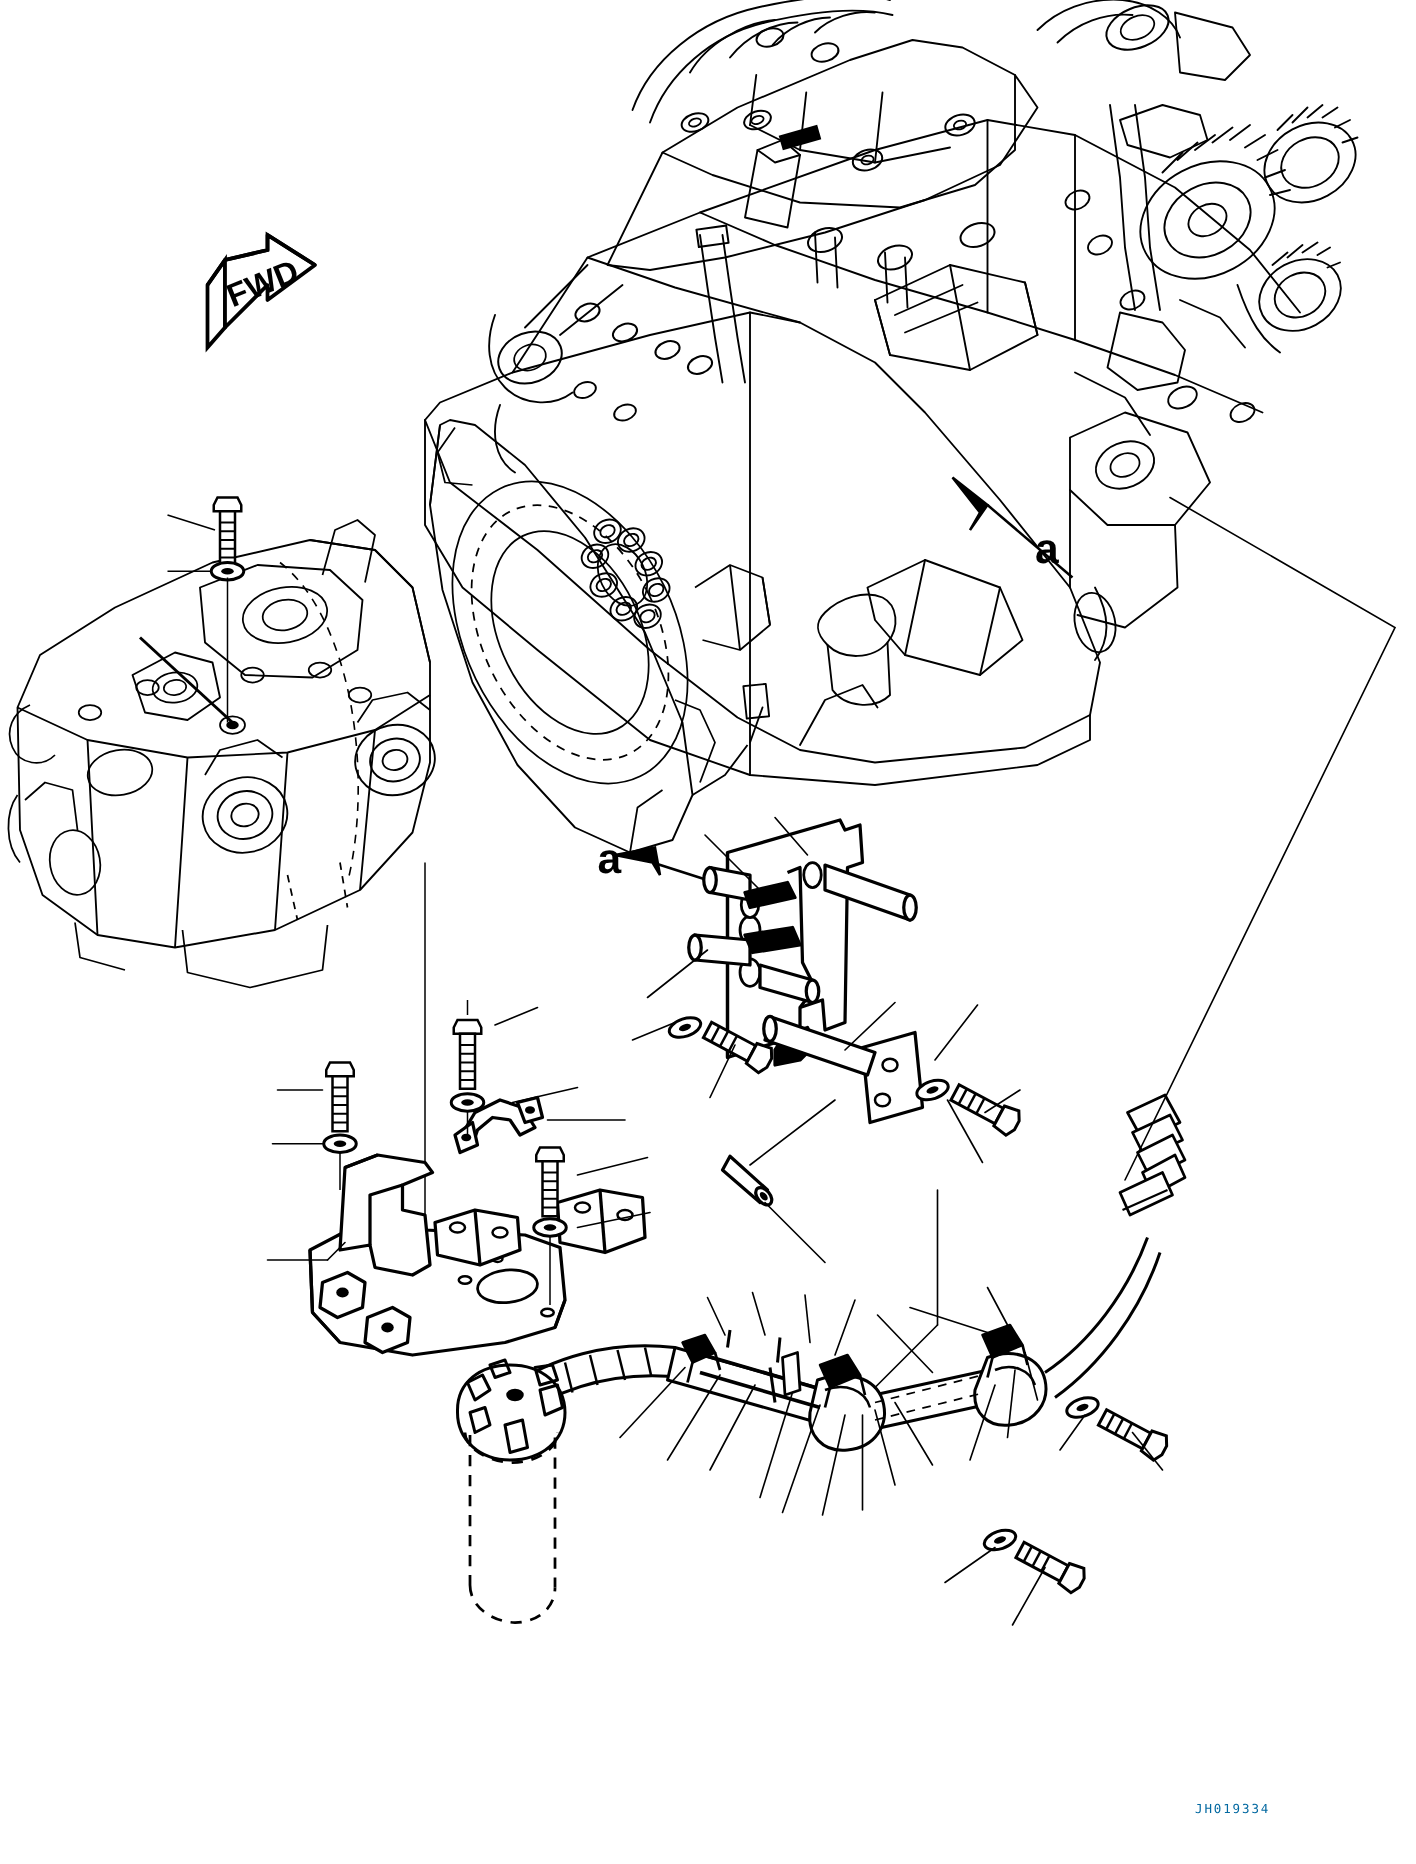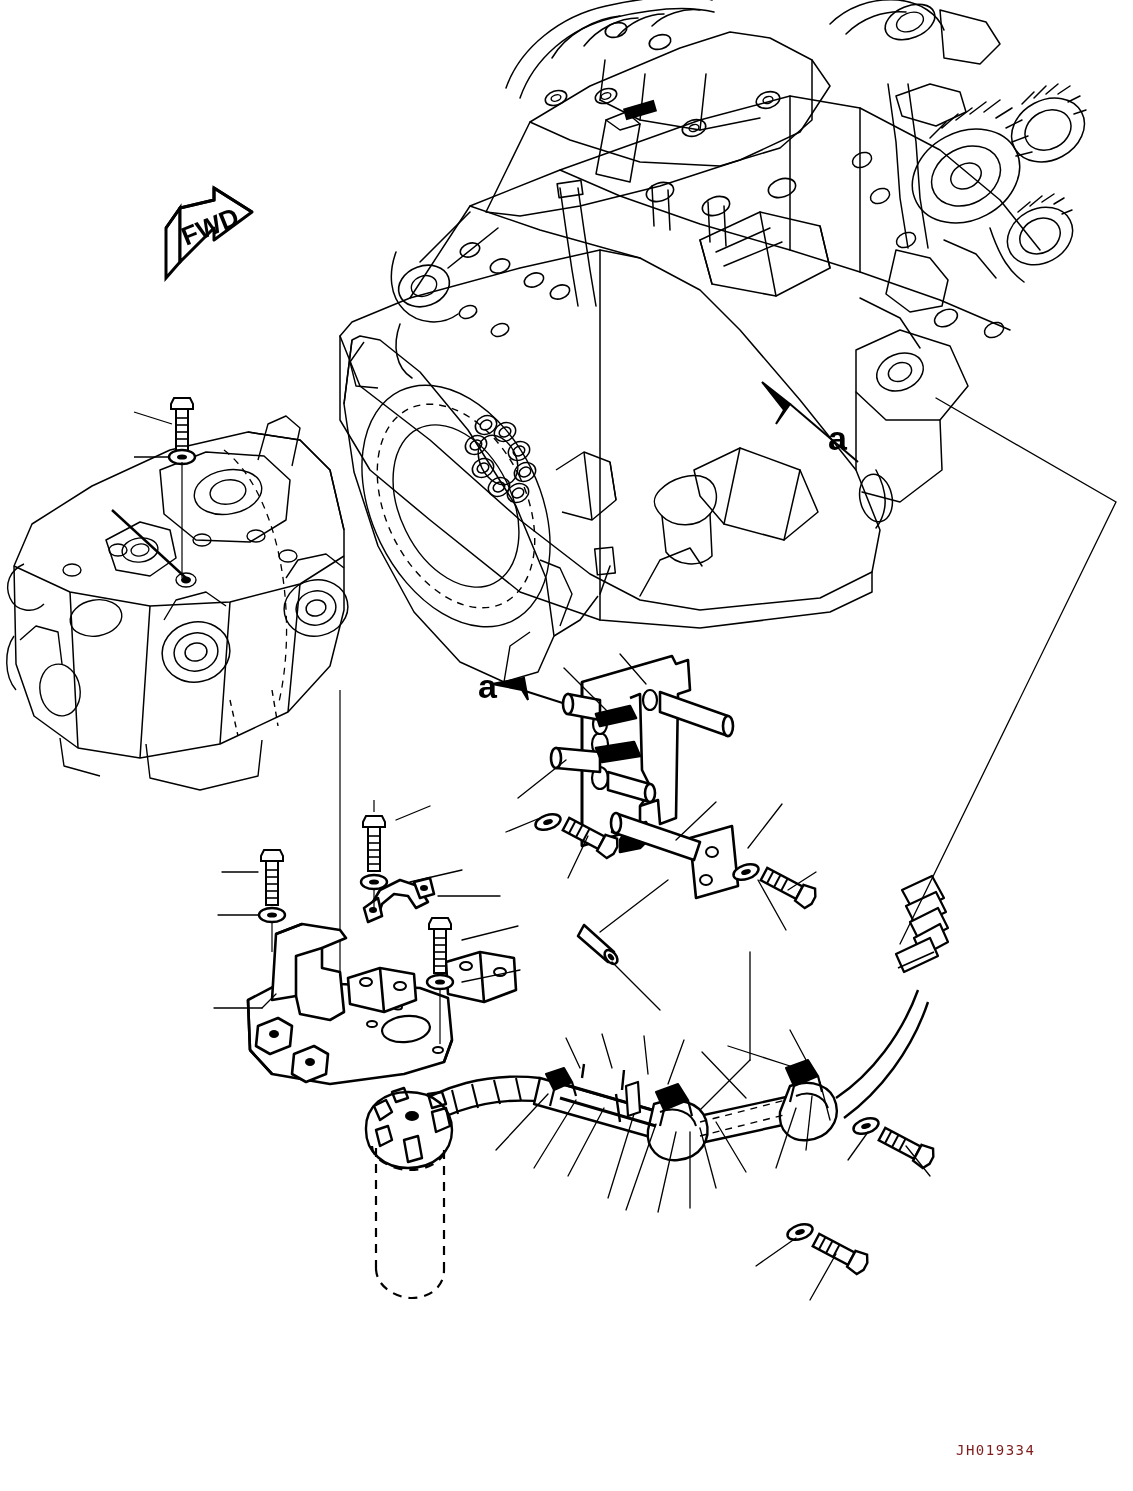--- a/index.html
+++ b/index.html
@@ -23,23 +23,23 @@
     top: 0;
     left: 0;
     width: 1133px;
     height: 1491px;
   }
   .drawing-number {
     position: absolute;
     left: 956px;
     top: 1442px;
     font-family: "DejaVu Sans Mono", monospace;
-    font-size: 14px;
+    font-size: 10px;
     letter-spacing: 1.5px;
-    color: #7f1d1d;
+    color: #0369a1;
     white-space: nowrap;
   }
   .fwd-label {
     font-family: "Liberation Sans", sans-serif;
     font-weight: bold;
   }
   .callout-a {
     font-family: "Liberation Sans", sans-serif;
     font-weight: bold;
   }

